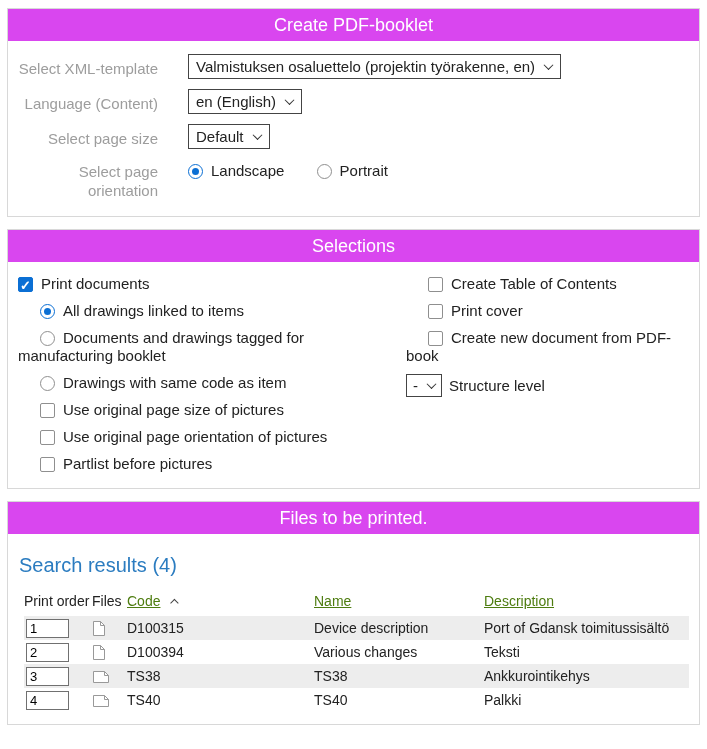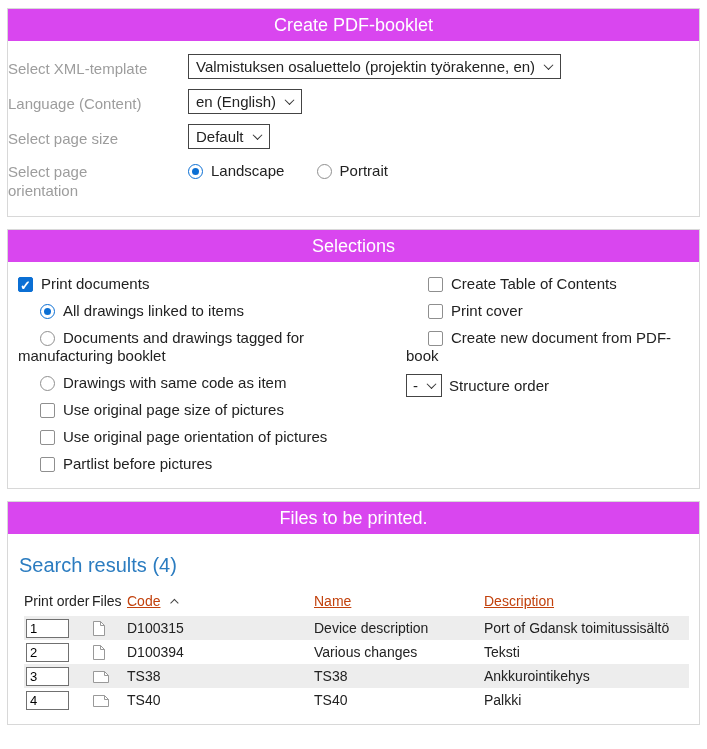--- a/index.html
+++ b/index.html
@@ -17,21 +17,21 @@
     height:32px; line-height:32px;
     background:#d946ef; color:#fff;
     text-align:center; font-size:18px; font-weight:400;
   }
 
   
   .form-body { padding:13px 0 16px 0; }
   .form-row { display:flex; align-items:center; margin-bottom:10px; }
   .form-row:last-child { margin-bottom:0; align-items:flex-start; }
   .form-label {
-    width:150px; flex-shrink:0; text-align:left;
+    width:150px; flex-shrink:0; text-align:right;
     color:#9d9d9d; font-size:15px; line-height:19px; padding-top:3px;
   }
   .form-ctrl { margin-left:11px;padding-left:19px; }
 
   .sel {
     display:inline-flex; align-items:center;
     border:1px solid #444; background:#fff;
     height:25px; padding:0 8px 0 7px; font-size:15px; cursor:default;
     white-space:nowrap;
   }
@@ -72,21 +72,21 @@
   .opt.top { text-indent:0; }
   .opt .radio, .opt .cbx { text-indent:0; }
   .struct-row { display:flex; align-items:center; margin:3px 0 0 0; }
   .struct-row .lbl { margin-left:7px; font-size:15px; }
 
   
   .files-body { padding:12px 10px 12px 10px; }
   .search-results { color:#2b7cc0; font-size:20px; margin:8px 0 16px 1px; font-weight:400; }
   table.files { border-collapse:collapse; width:calc(100% - 6px); margin-left:6px; font-size:14px; }
   table.files th { text-align:left; font-weight:400; padding:0 0 7px 0; white-space:nowrap; }
-  table.files th.link span.hlabel { color:#c2410c; text-decoration:underline; cursor:pointer; }
+  table.files th.link span.hlabel { color:#4d7c0f; text-decoration:underline; cursor:pointer; }
   table.files td { padding:2px 0; height:24px; }
   table.files tr.stripe td { background:#ededed; }
   .col-order { width:68px; }
   .col-type  { width:35px; }
   .col-code  { width:187px; }
   .col-name  { width:170px; }
   .order-input {
     width:43px; height:19px; border:1px solid #707070; background:#fff;
     font-family:"Liberation Sans",sans-serif; font-size:13px; padding:1px 3px; margin-left:2px;
   }
@@ -187,21 +187,21 @@
           <span class="cbx"></span><span>Print cover</span>
         </div>
         <div class="opt">
           <span class="cbx"></span><span>Create new document from PDF-book</span>
         </div>
         <div class="struct-row">
           <div class="sel sel-small">
             <span>-</span>
             <span class="chev"></span>
           </div>
-          <span class="lbl">Structure order</span>
+          <span class="lbl">Structure level</span>
         </div>
       </div>
 
     </div>
   </div>
 
   <div class="panel">
     <div class="panel-header">Files to be printed.</div>
     <div class="files-body">
       <div class="search-results">Search results (4)</div>

